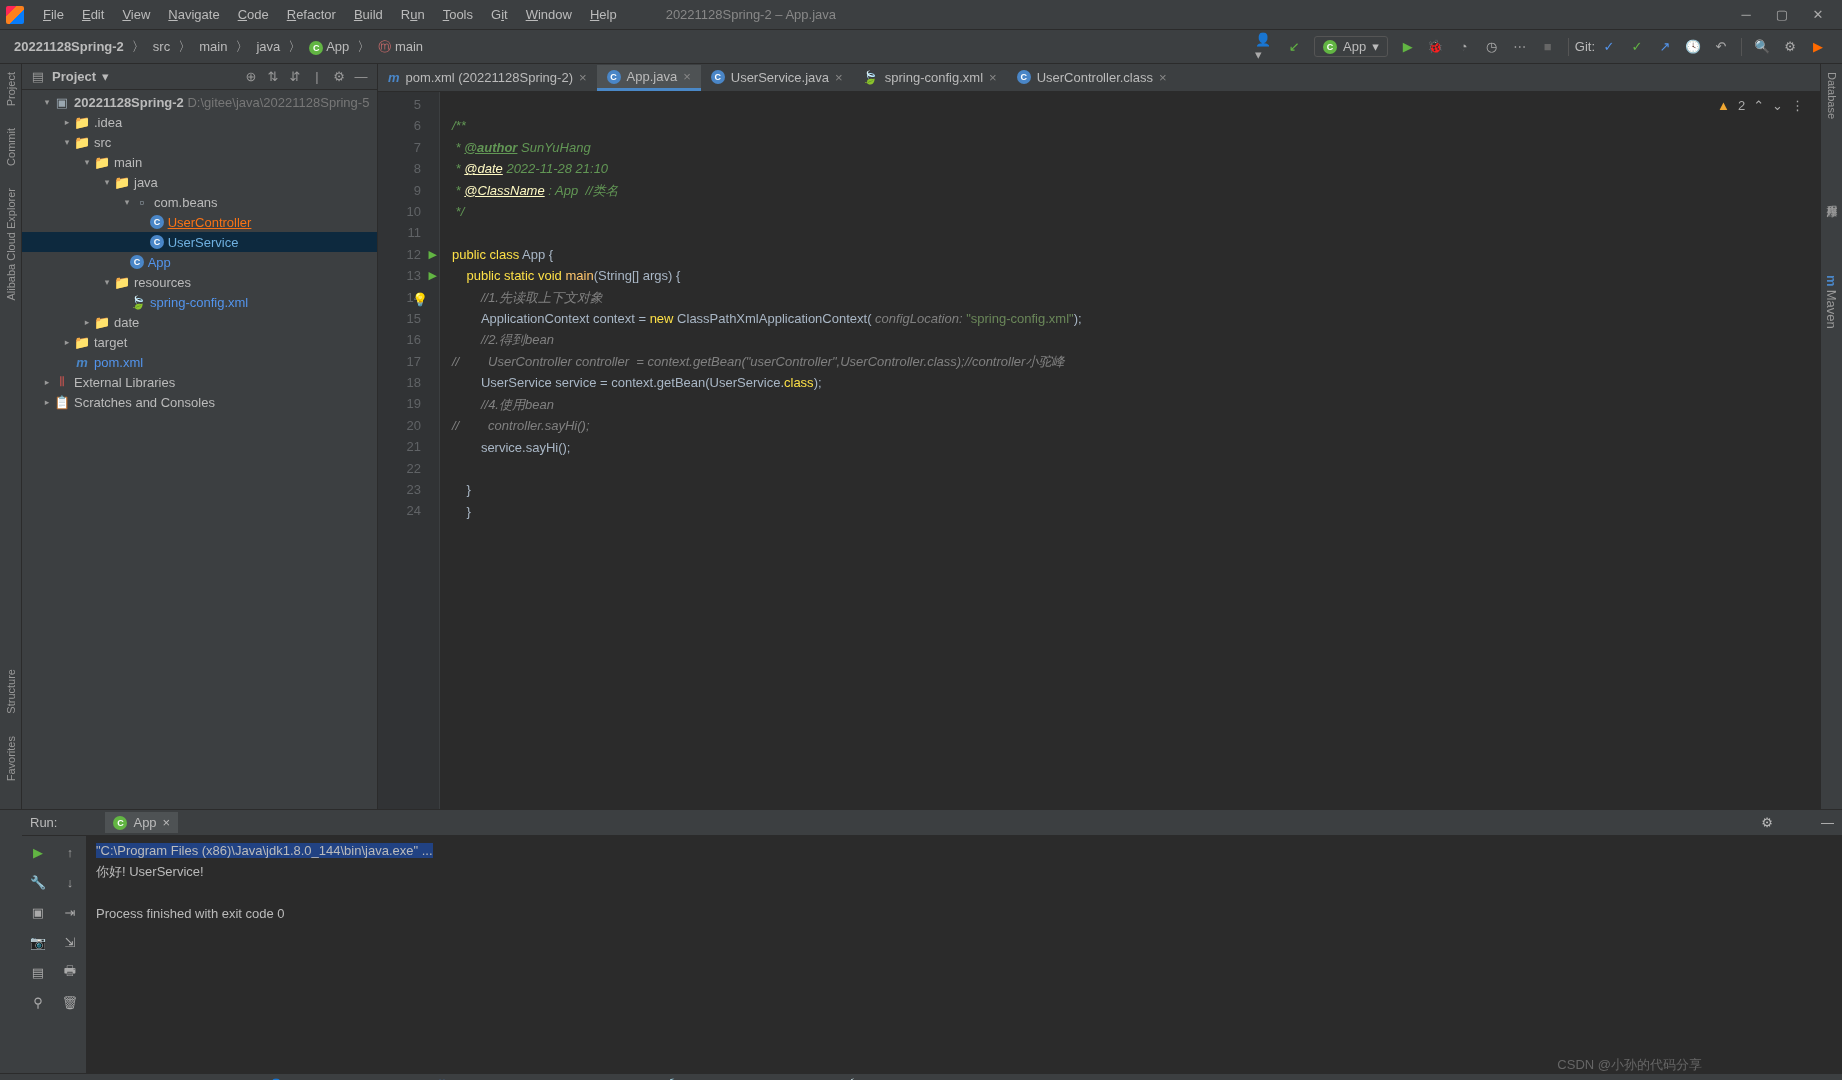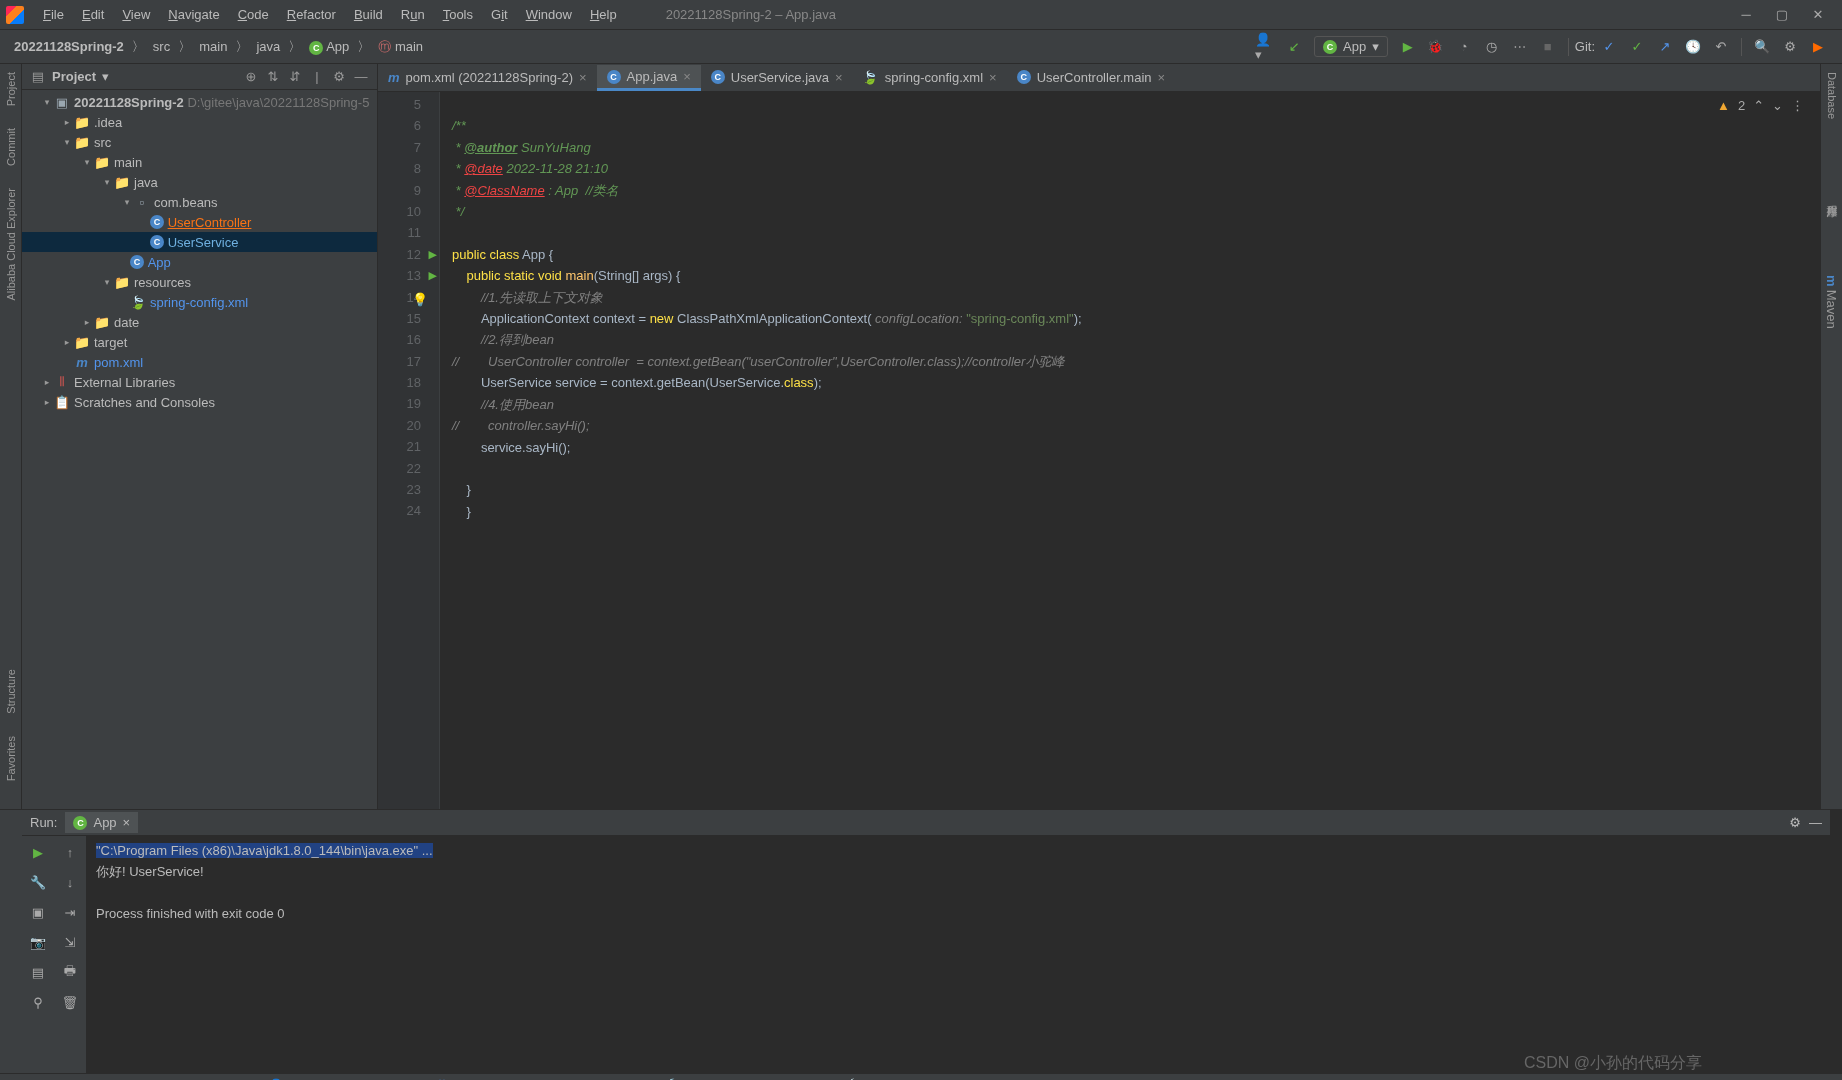--- a/index.html
+++ b/index.html
@@ -49,44 +49,44 @@
 .gutter{width:62px;text-align:right;color:#606366;padding-right:18px;line-height:21.4px;padding-top:2px;background:#313335;border-right:1px solid #3c3f41;}
 .gutter .gl{height:21.4px;position:relative;}
 .gutter .run-g{position:absolute;right:-16px;top:0;color:#62b543;font-size:11px;}
 .gutter .bulb{position:absolute;right:-8px;top:2px;color:#f0a732;}
 .code{flex:1;padding-left:12px;line-height:21.4px;padding-top:2px;white-space:pre;color:#a9b7c6;}
 .kw{color:#fde047;}
 .str{color:#6a8759;}
 .cmt{color:#808080;font-style:italic;}
 .doc{color:#629755;font-style:italic;}
 .doc-tag{color:#629755;font-style:italic;font-weight:bold;text-decoration:underline;}
-.doc-tag-u{color:#ef4444;font-style:italic;text-decoration:underline;}
+.doc-tag-u{color:#fef9c3;font-style:italic;text-decoration:underline;}
 .yel{color:#ffc66d;}
 .param{color:#808080;font-style:italic;}
 .topright{position:absolute;top:6px;right:16px;display:flex;gap:8px;color:#aaa;font-size:12px;align-items:center;}
 .warn-tri{color:#f0a732;}
 
 .run-panel{height:264px;border-top:1px solid #2b2b2b;display:flex;background:#2b2b2b;position:relative;}
-.run-header{position:absolute;top:0;left:22px;right:12px;height:26px;background:#3c3f41;display:flex;align-items:center;padding:0 8px;border-bottom:1px solid #2b2b2b;}
+.run-header{position:absolute;top:0;left:22px;right:0;height:26px;background:#3c3f41;display:flex;align-items:center;padding:0 8px;border-bottom:1px solid #2b2b2b;gap:40px;}
 .run-header .rtab{background:#4e5254;padding:3px 8px;display:flex;gap:6px;align-items:center;}
 .run-header .spacer{flex:1;}
 .run-left-col{width:22px;background:#3c3f41;}
 .run-icons{width:32px;background:#3c3f41;display:flex;flex-direction:column;align-items:center;padding-top:30px;gap:6px;}
 .run-icons2{width:32px;background:#3c3f41;display:flex;flex-direction:column;align-items:center;padding-top:30px;gap:6px;}
 .run-icons .ri,.run-icons2 .ri{color:#aaa;width:24px;height:24px;display:flex;align-items:center;justify-content:center;}
 .console{flex:1;padding:30px 10px 6px 10px;font-family:Consolas,monospace;font-size:13.5px;line-height:21px;color:#bbb;white-space:pre;}
 .console .hl{background:#214283;}
 .notif{position:absolute;bottom:4px;right:6px;width:328px;background:#4e5254;border:1px solid #666;padding:10px 12px;border-radius:2px;}
 .notif .nt{color:#ddd;font-weight:bold;}
 .notif a{color:#5394ec;cursor:pointer;}
 
 .bottom-tools{height:24px;background:#3c3f41;border-top:1px solid #2b2b2b;display:flex;align-items:center;padding:0 8px;gap:16px;color:#aaa;font-size:12px;}
 .bottom-tools .bt{display:flex;align-items:center;gap:5px;cursor:pointer;}
 .bottom-tools .spacer{flex:1;}
-.watermark{position:absolute;bottom:6px;right:140px;color:#666;font-size:16px;z-index:10;}
+.watermark{position:absolute;bottom:6px;right:140px;color:#666;font-size:13px;z-index:10;}
 </style>
 </head>
 <body>
 
 <div class="menubar">
   <div class="ij-logo"></div>
   <div class="mitem"><span><u>F</u>ile</span></div>
   <div class="mitem"><span><u>E</u>dit</span></div>
   <div class="mitem"><span><u>V</u>iew</span></div>
   <div class="mitem"><span><u>N</u>avigate</span></div>
@@ -251,21 +251,21 @@
           <span>UserService.java</span>
           <span class="close">×</span>
         </div>
       <div class="tab">
           <span style="color:#6db33f;">🍃</span>
           <span>spring-config.xml</span>
           <span class="close">×</span>
         </div>
       <div class="tab">
           <span class="j-ico">C</span>
-          <span>UserController.main</span>
+          <span>UserController.class</span>
           <span class="close">×</span>
         </div>
     </div>
     <div class="code-wrap">
       <div class="topright">
           <span class="warn-tri">▲</span>
           <span>2</span>
           <span>⌃</span>
           <span>⌄</span>
           <span>⋮</span>

